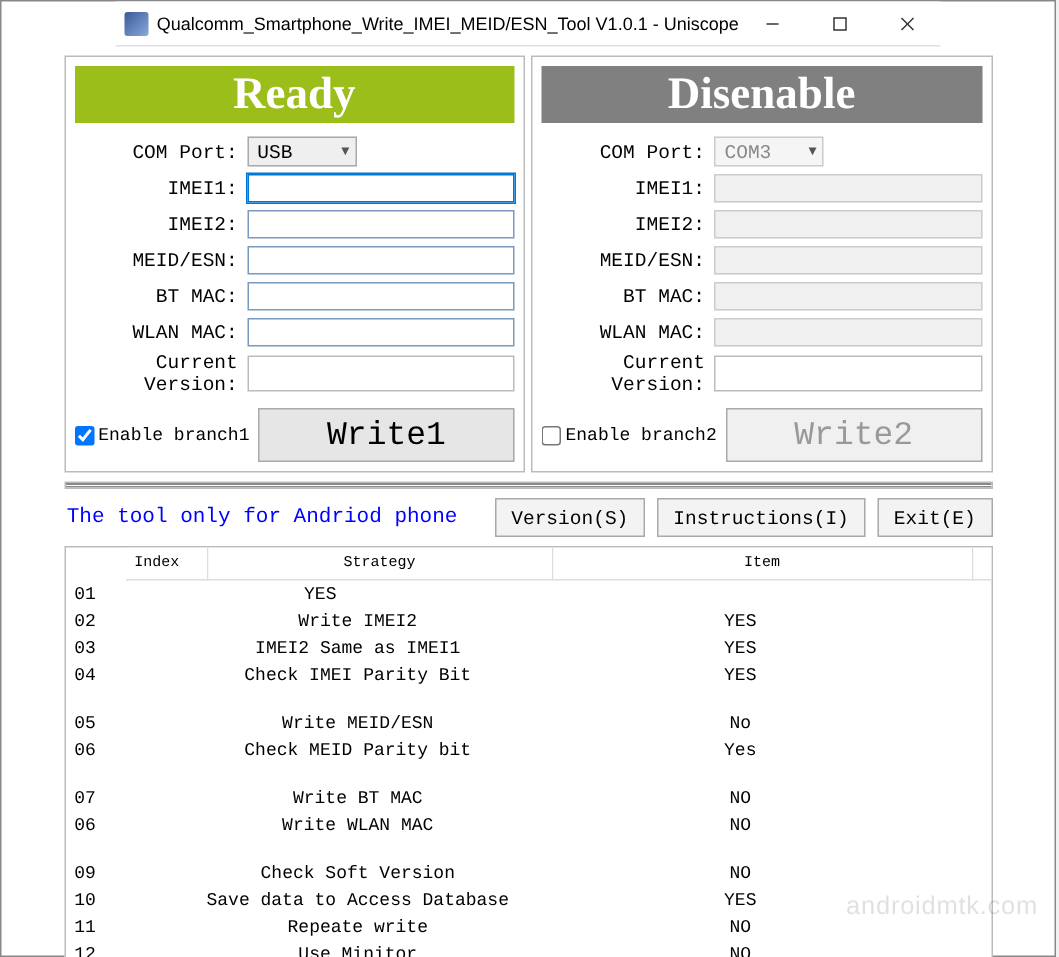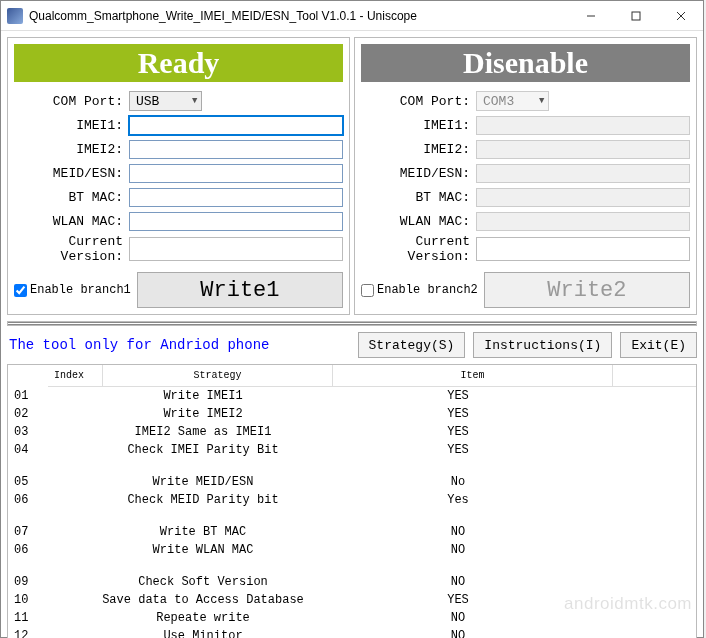--- a/index.html
+++ b/index.html
@@ -12,20 +12,21 @@
   overflow: hidden;
   position: relative;
 }
 .window {
   width: 704px;
   height: 638px;
   background: #fff;
   border: 1px solid #888;
   display: flex;
   flex-direction: column;
+  align-items: center;
 }
 .titlebar {
   height: 30px;
   background: #fff;
   display: flex;
   align-items: center;
   border-bottom: 1px solid #e0e0e0;
 }
 .titlebar-icon {
   width: 16px; height: 16px;
@@ -322,36 +323,35 @@
           </label>
           <div class="write-btn" disabled="">Write2</div>
         </div>
       </div>
     </div>
 
     <div class="hr-thick"></div>
 
     <div class="midbar">
       <div class="note">The tool only for Andriod phone</div>
-      <div class="mid-btn">Strategy(S)</div>
+      <div class="mid-btn">Version(S)</div>
       <div class="mid-btn">Instructions(I)</div>
       <div class="mid-btn">Exit(E)</div>
     </div>
 
     <div class="table-wrap">
       <div class="thead">
         <div class="th col-index">Index</div>
         <div class="th col-strategy">Strategy</div>
         <div class="th col-item">Item</div>
         <div class="th col-pad"></div>
       </div>
       <div class="tbody" id="tbody">
           <div class="tr">
             <div class="td col-index">01</div>
-            <div class="td col-item">Write IMEI1</div>
             <div class="td col-strategy">YES</div>
           </div>
           <div class="tr">
             <div class="td col-index">02</div>
             <div class="td col-item">Write IMEI2</div>
             <div class="td col-strategy">YES</div>
           </div>
           <div class="tr">
             <div class="td col-index">03</div>
             <div class="td col-item">IMEI2 Same as IMEI1</div>

